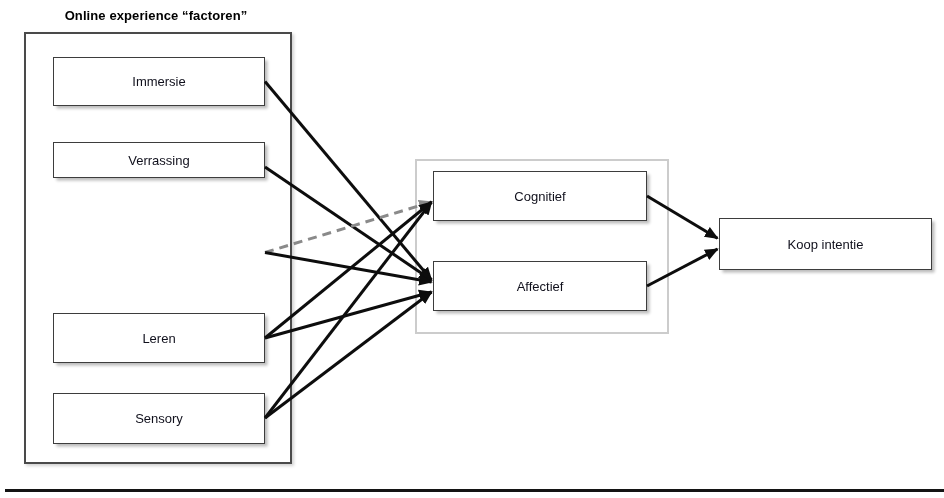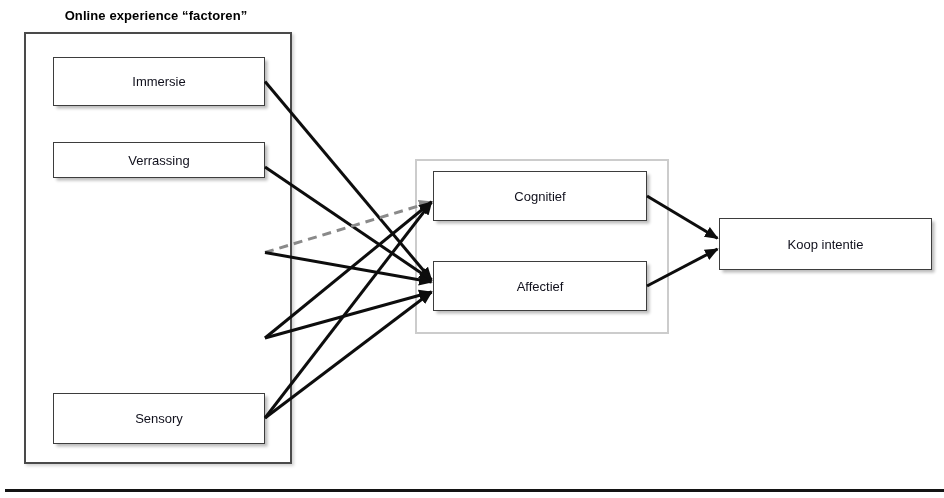--- a/index.html
+++ b/index.html
@@ -88,20 +88,23 @@
   <div class="group-box factoren-box"></div>
 
   <div class="group-box evaluation-panel"></div>
 
   <div class="node node-immersie">
     <span>Immersie</span>
   </div>
   <div class="node node-verrassing">
     <span>Verrassing</span>
   </div>
+  <div class="node node-leren">
+    <span>Leren</span>
+  </div>
   <div class="node node-sensory">
     <span>Sensory</span>
   </div>
 
   <div class="node node-cognitief">
     <span>Cognitief</span>
   </div>
   <div class="node node-affectief">
     <span>Affectief</span>
   </div>

